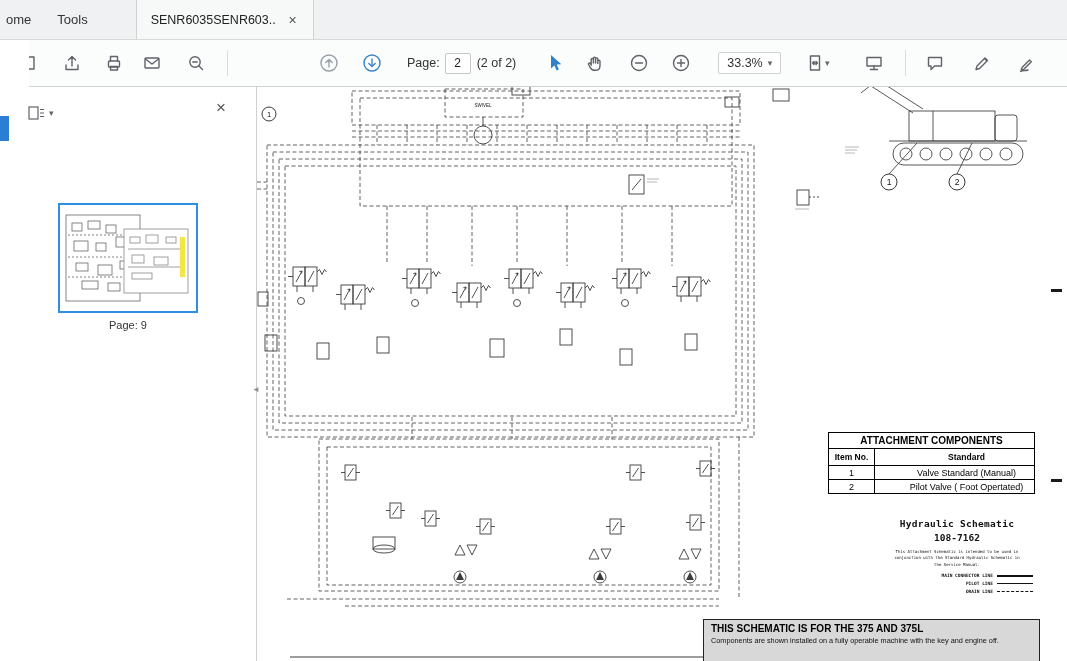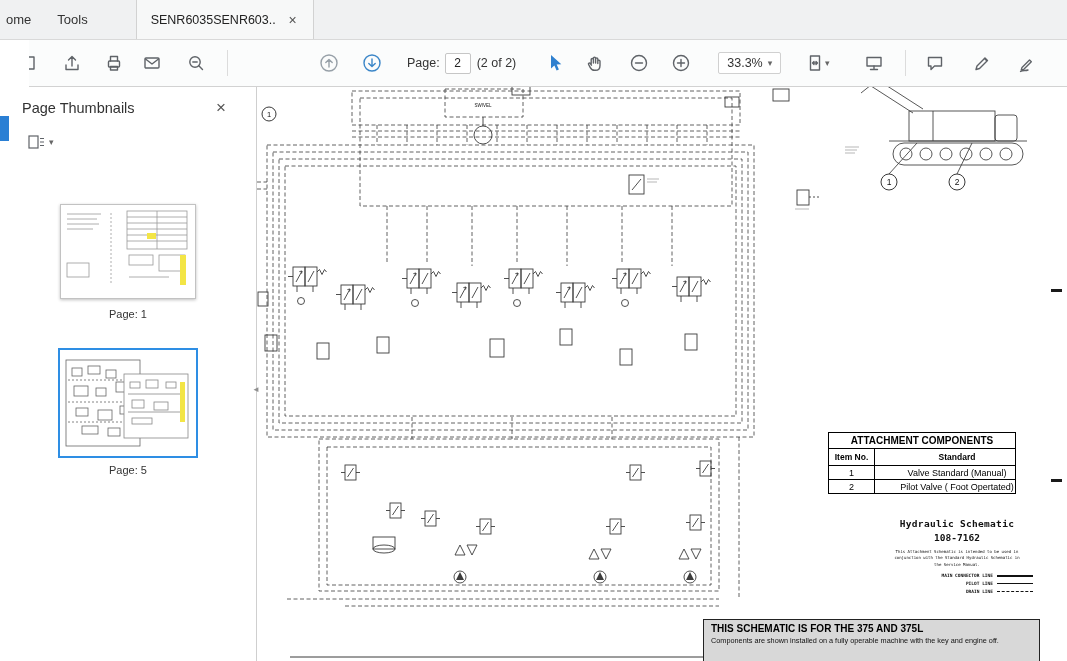--- a/index.html
+++ b/index.html
@@ -50,21 +50,21 @@
     box-shadow:0 1px 3px rgba(0,0,0,.25); }
   .thumb-label { margin-top:9px; text-align:center; font-size:11px; color:#333; }
   .thumb-sel { margin-top:28px; border:2px solid #2e8ee4; padding:2px; background:#fff; }
   .thumb-sel .thumb-page2 { width:132px; height:102px; background:#fff; }
 
   
   .docarea { flex:1; position:relative; overflow:hidden; background:#fff; }
   .schem { position:absolute; left:0; top:0; }
   .schem text { font-family:"Liberation Sans",sans-serif; fill:#111; stroke:none; }
 
-  .attach-table { position:absolute; left:571px; top:345px; width:188px;
+  .attach-table { position:absolute; left:571px; top:345px; width:207px;
     border:1.5px solid #000; background:#fff; }
   .at-title { font-weight:bold; font-size:10px; text-align:center; padding:2px 0;
     border-bottom:1.5px solid #000; }
   .at-row { display:grid; grid-template-columns:46px 1fr;gap:24px; }
   .at-row + .at-row { border-top:1px solid #000; }
   .at-row div { font-size:9px; text-align:center; padding:1.5px 0; }
   .at-row .c1 { border-right:1px solid #000; }
   .at-head div { font-weight:bold; font-size:8.5px; padding:3px 0; }
 
   .hyd { position:absolute; left:622px; top:431px; width:156px; text-align:center;
@@ -208,50 +208,30 @@
         <path d="M3.5 18.5c2.5-1.5 5-.5 7.5-1.5"></path>
       </svg>
   </div>
 </div>
 
 <div class="main">
   <div class="pane-indicator"></div>
   <div class="collapse-handle">◄</div>
 
   <aside class="sidebar">
-    <div class="sb-title">Page Thumbnails</div>
     <span class="sb-close">×</span>
     <div class="sb-options">
       <svg width="17" height="15" viewBox="0 0 17 15">
           <rect x="1" y="1" width="9" height="12"></rect>
           <path d="M12 3.5h4M12 7h4M12 10.5h4"></path>
         </svg>
       <span class="caret">▾</span>
     </div>
 
     <div class="thumbs">
-      <div>
-        <div class="thumb-page">
-          <svg width="134" height="93" viewBox="0 0 134 93">
-            <g stroke="#9a9a9a" stroke-width="0.8" fill="none">
-              <path d="M6 9h34M6 14h30M6 19h32M6 24h26"></path>
-              <rect x="6" y="58" width="22" height="14"></rect>
-              <path d="M50 8v70" stroke-dasharray="2 2"></path>
-              <rect x="66" y="6" width="60" height="38"></rect>
-              <path d="M66 12h60M66 18h60M66 24h60M66 30h60M66 36h60M96 6v38"></path>
-              <rect x="68" y="50" width="24" height="10"></rect>
-              <rect x="98" y="50" width="26" height="16"></rect>
-              <path d="M68 72h40"></path>
-            </g>
-            <rect x="119" y="50" width="6" height="30" fill="#f3e545"></rect>
-            <rect x="86" y="28" width="9" height="6" fill="#f3e545"></rect>
-          </svg>
-        </div>
-        <div class="thumb-label">Page: 1</div>
-      </div>
 
       <div>
         <div class="thumb-sel">
           <div class="thumb-page2">
             <svg width="132" height="102" viewBox="0 0 132 102">
               <g stroke="#666" stroke-width="0.8" fill="none">
                 <rect x="4" y="8" width="74" height="86"></rect>
                 <rect x="10" y="16" width="10" height="8"></rect>
                   <rect x="26" y="14" width="12" height="8"></rect>
                 <rect x="44" y="18" width="10" height="8"></rect>
@@ -272,21 +252,21 @@
                 <rect x="104" y="30" width="10" height="6" fill="none"></rect>
                   <rect x="70" y="48" width="12" height="8" fill="none"></rect>
                 <rect x="92" y="50" width="14" height="8" fill="none"></rect>
                   <rect x="70" y="66" width="20" height="6" fill="none"></rect>
                 <path d="M66 42h56M66 60h56" fill="none"></path>
               </g>
               <rect x="118" y="30" width="5" height="40" fill="#f3e545"></rect>
             </svg>
           </div>
         </div>
-        <div class="thumb-label" style="margin-top:6px">Page: 5</div>
+        <div class="thumb-label" style="margin-top:6px">Page: 9</div>
       </div>
     </div>
   </aside>
 
   <div class="docarea">
     <svg class="schem" width="810" height="578" viewBox="0 0 810 578">
       <defs>
         <g id="valve" stroke="#3b3b3b" stroke-width="0.9" fill="none">
           <rect x="0" y="0" width="12" height="19"></rect>
             <rect x="12" y="0" width="12" height="19"></rect>

